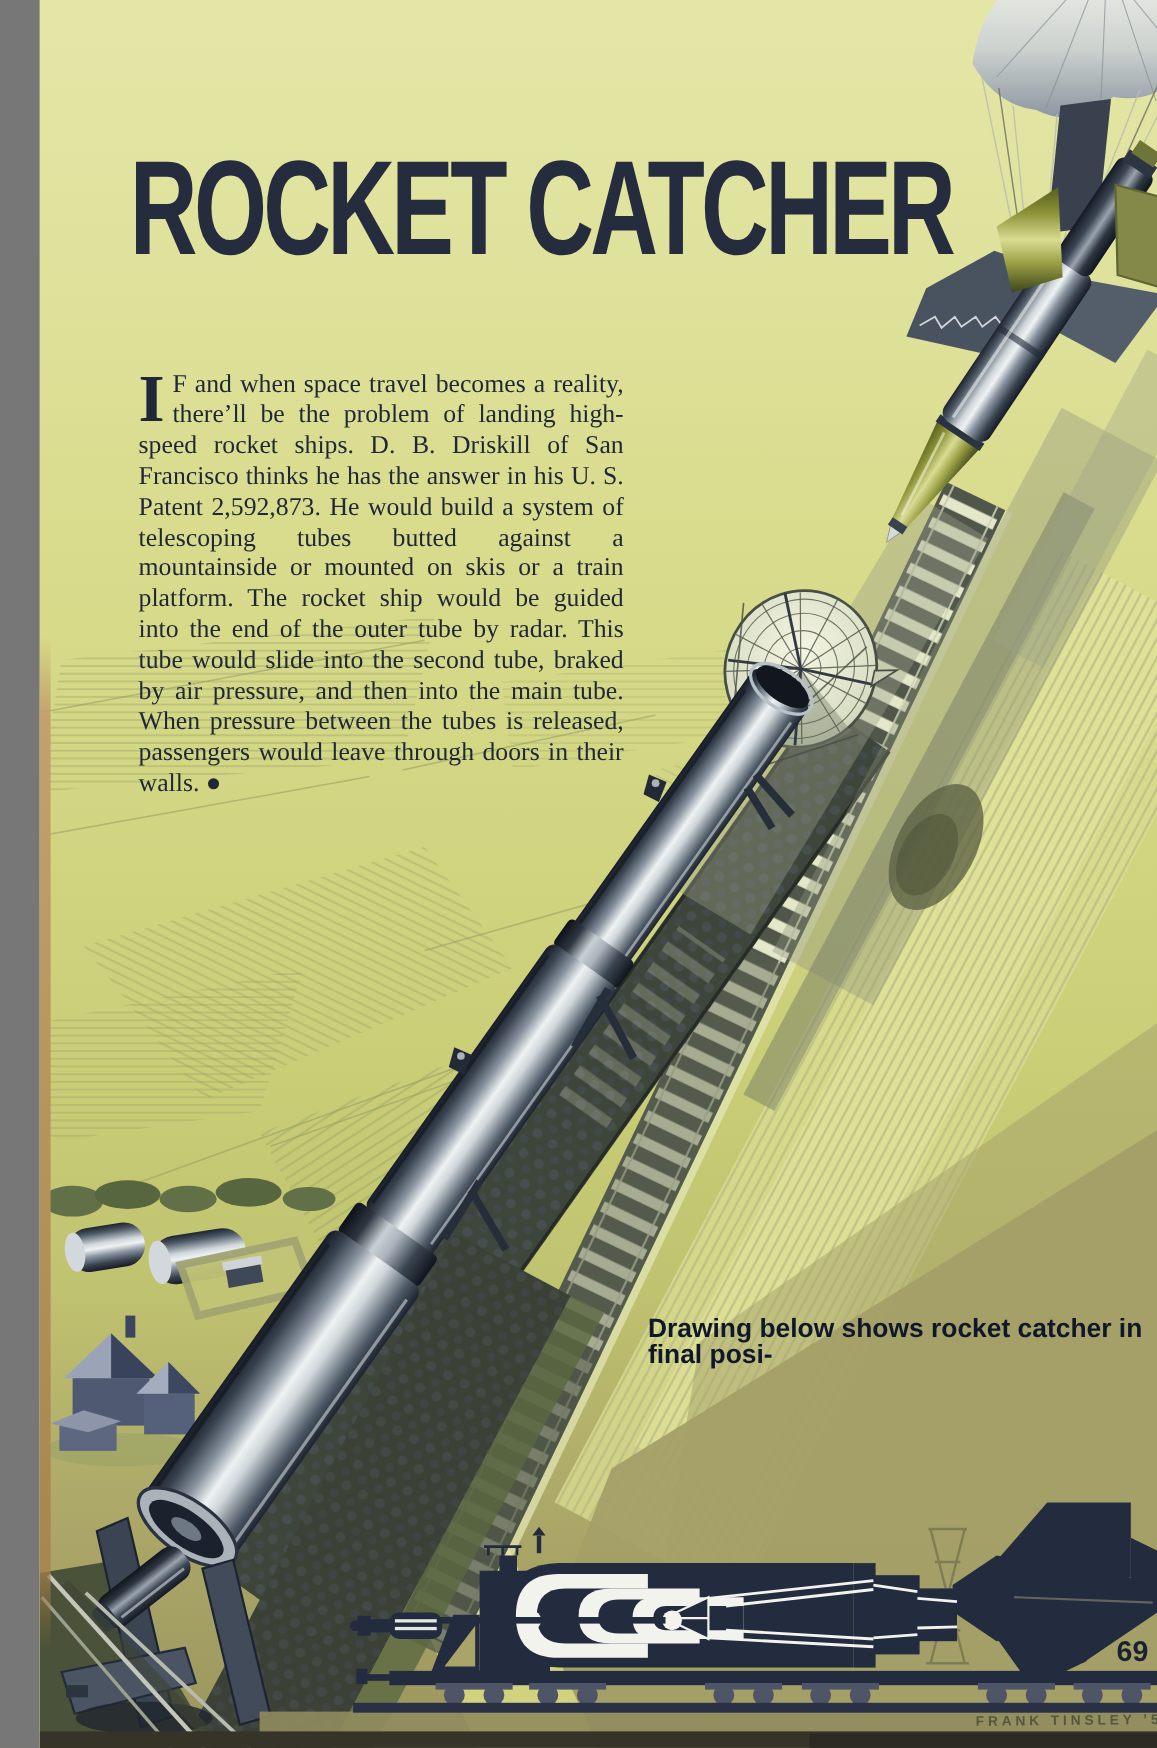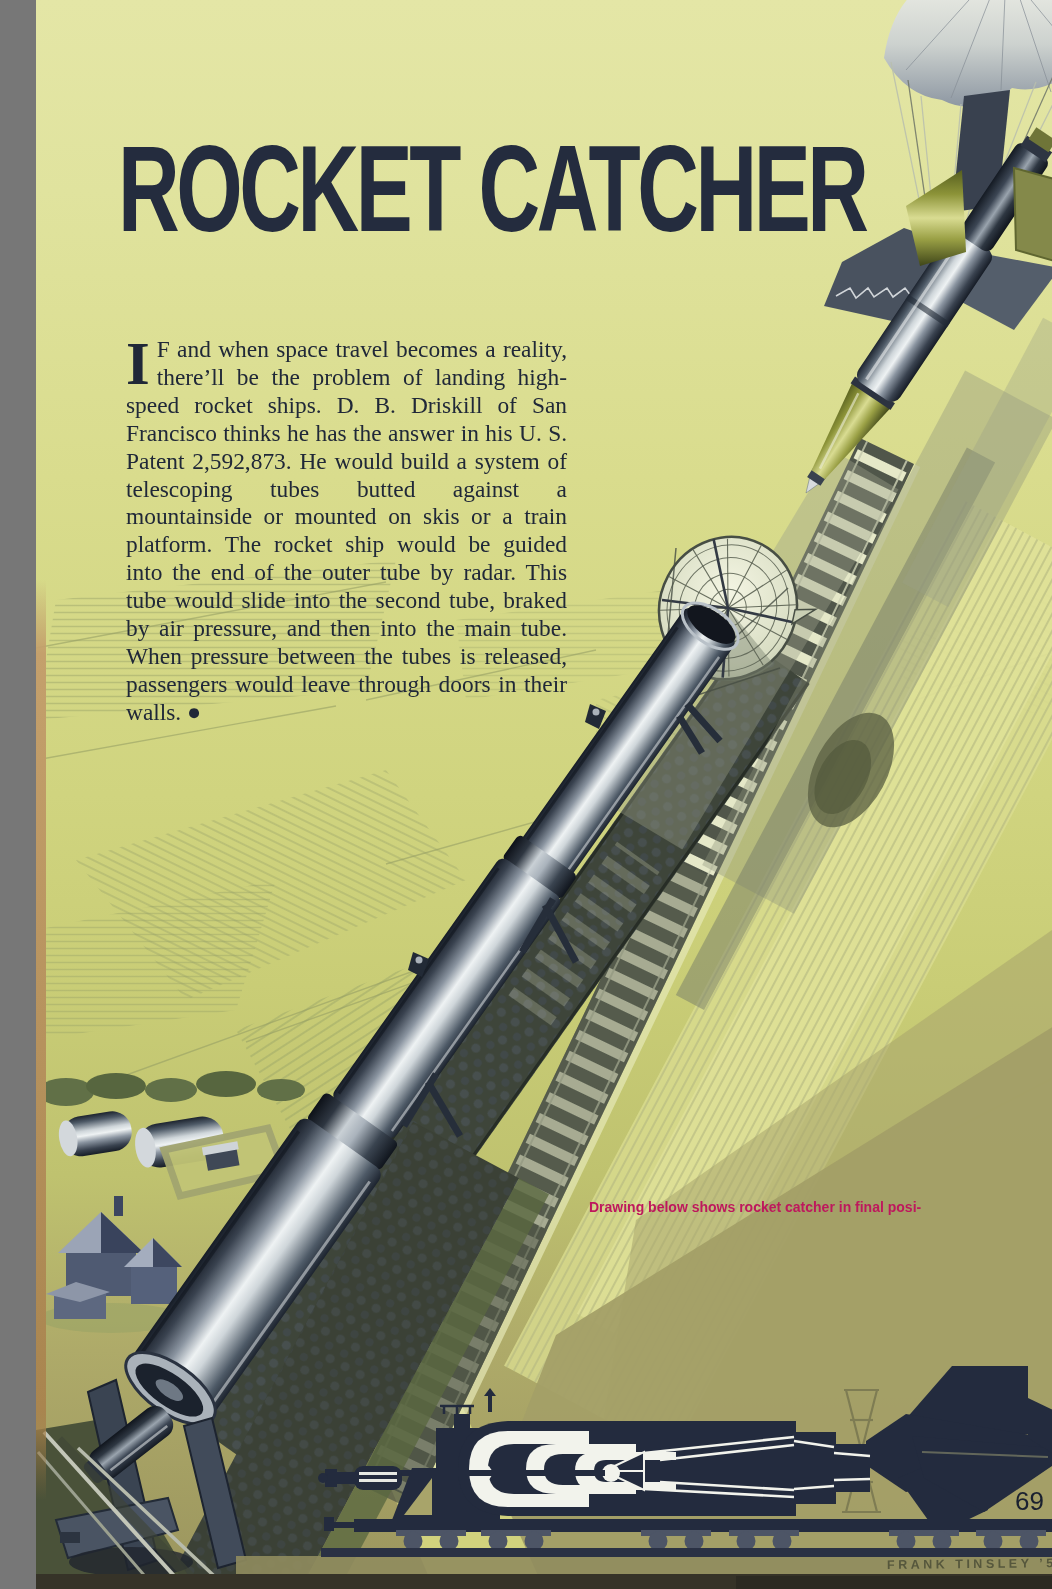--- a/index.html
+++ b/index.html
@@ -7,23 +7,23 @@
         font-family:"Liberation Sans",sans-serif;background:#d8db85;margin-left:36px;}
   .page svg{position:absolute;left:0;top:0;}
   .txt{position:absolute;z-index:5;}
   .title{left:82px;top:128px;font-weight:700;font-size:122px;line-height:1;
          letter-spacing:-0.04em;color:#242c3e;white-space:nowrap;
          transform:scaleX(.70);transform-origin:0 0;}
   .body-copy{left:90px;top:336px;width:441px;font-family:"Liberation Serif",serif;
          font-size:23.4px;line-height:27.9px;text-align:justify;color:#202838;}
   .dropcap{float:left;font-weight:700;font-size:61px;line-height:49px;
          padding:3px 7px 0 0;color:#202838;}
-  .caption{left:553px;top:1196px;width:460px;font-weight:700;font-size:14px;
-         line-height:23.8px;color:#be185d;}
-  .pagenum{left:979px;top:1486px;font-weight:400;font-size:26px;color:#1a2130;}
+  .caption{left:553px;top:1196px;width:460px;font-weight:700;font-size:24px;
+         line-height:23.8px;color:#0f172a;}
+  .pagenum{left:979px;top:1486px;font-weight:700;font-size:26px;color:#1a2130;}
   .credit{left:851px;top:1557px;font-weight:700;font-size:12.5px;letter-spacing:3.5px;
          color:#4c4e37;opacity:.85;transform:rotate(-.6deg);}
 </style>
 </head>
 <body>
 
 <div class="page">
 
 <svg width="1052" height="1589" viewBox="0 0 1052 1589">
 <defs>

